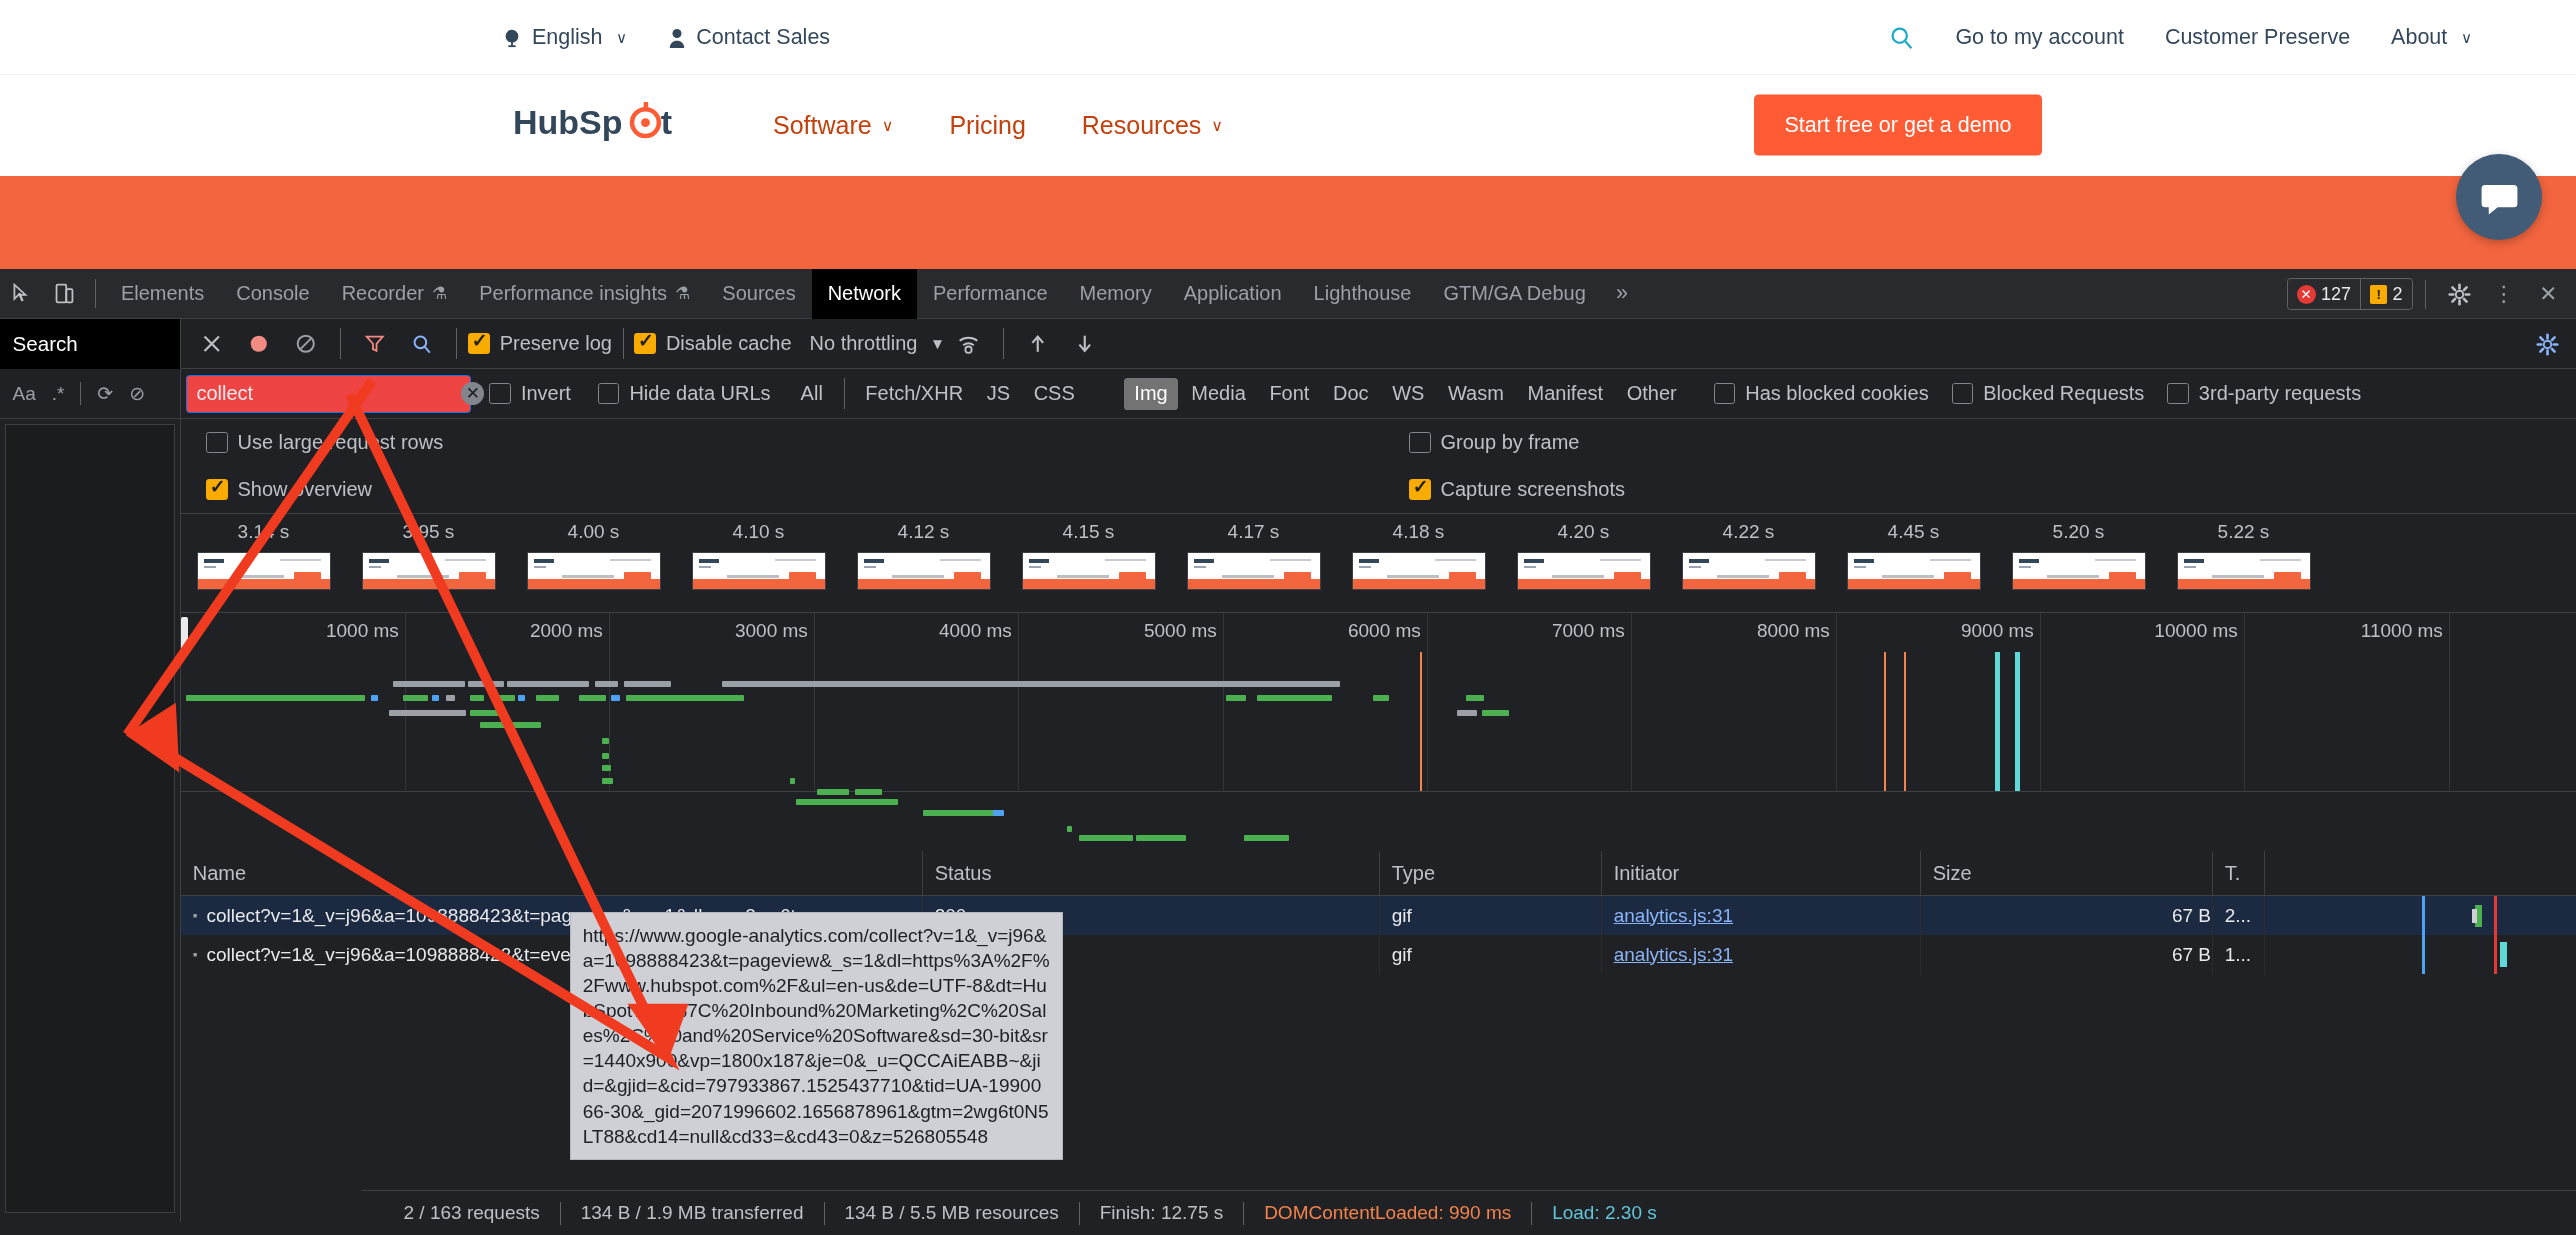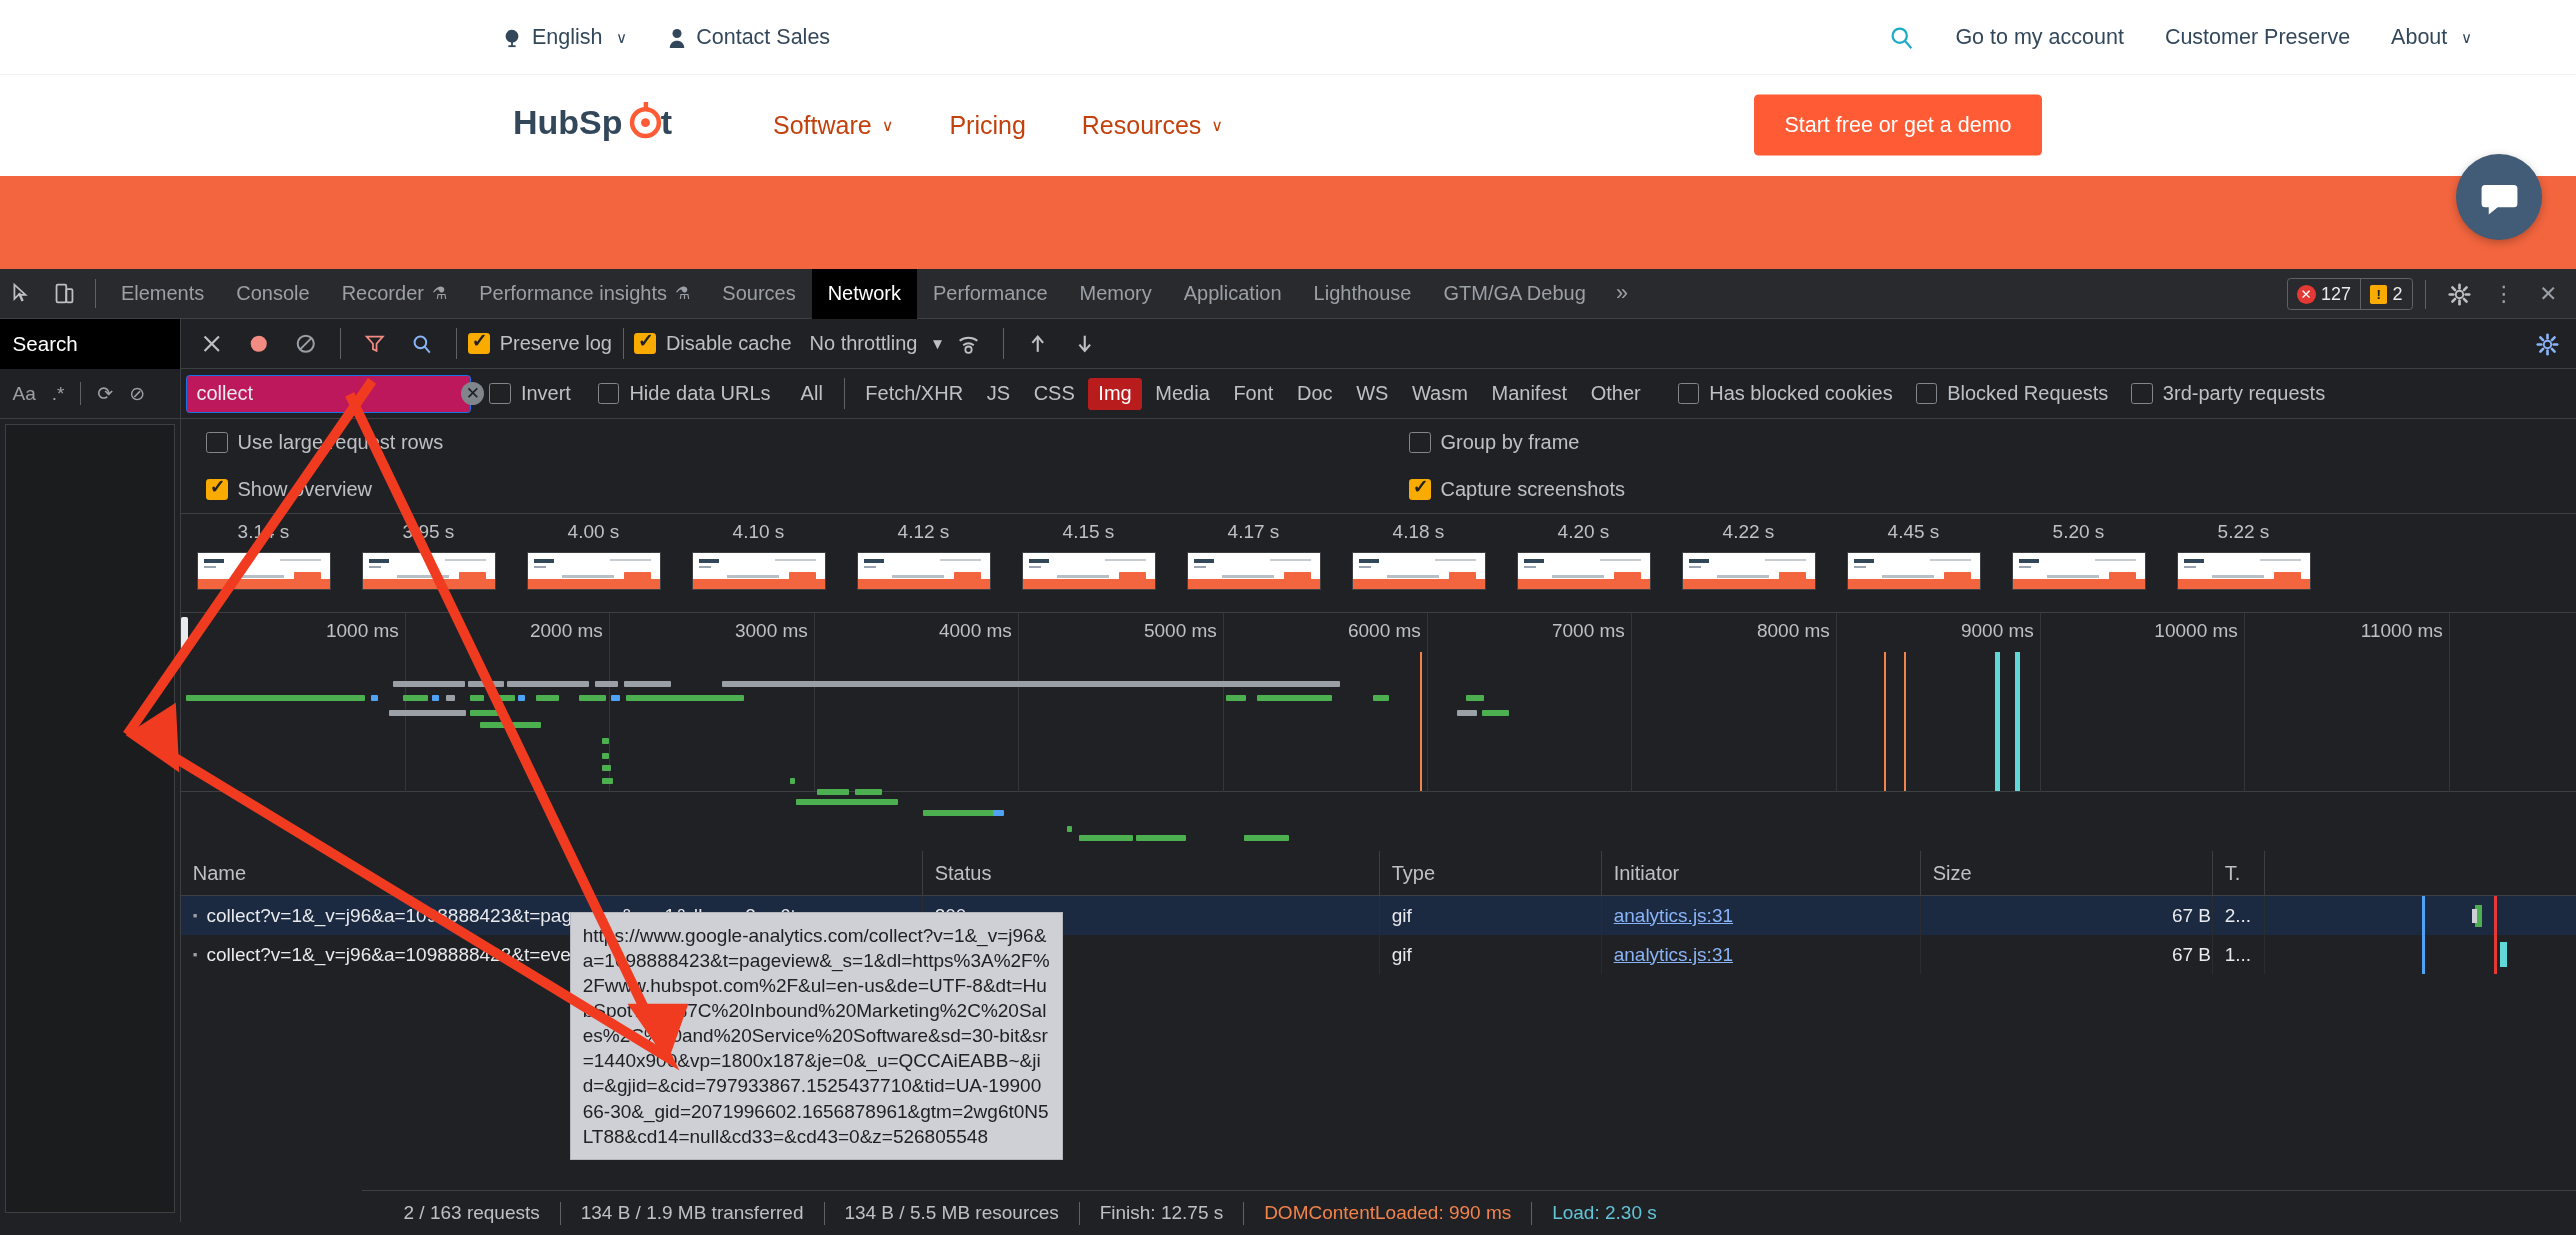--- a/index.html
+++ b/index.html
@@ -108,34 +108,34 @@
   .caret { color: #bdc1c6; font-size: 15.2px; margin-left: 12.5px; cursor: pointer; }
   .nt-right { position: absolute; right: 5.4px; top: 0; height: 50px; display: flex; align-items: center; }
 
   
   .filter-row {
     height: 50px; display: flex; align-items: center; border-bottom: 0.9px solid #3c4043;
     padding-left: 5.4px; gap: 0; position: relative;
   }
   .filter-input-wrap {
     position: relative; width: 285px; height: 38px; margin-right: 18px;
-    border: 1.8px solid #1a73e8; border-radius: 3.6px; background: #be185d;
+    border: 1.8px solid #1a73e8; border-radius: 3.6px; background: #ef4444;
     display: flex; align-items: center; padding: 0 9px;
   }
   .filter-input {
     flex: 1; background: transparent; border: none; outline: none;
     color: #e8eaed; font-size: 20px; font-family: "Liberation Sans", sans-serif;
   }
   .clear-x {
     width: 23px; height: 23px; border-radius: 50%; background: #80868b; color: #202124;
     font-size: 17px; display: flex; align-items: center; justify-content: center; cursor: pointer; flex: none;
   }
   .type-chips { display: flex; align-items: center; gap: 3.6px; }
   .chip { color: #bdc1c6; font-size: 20px; padding: 4.5px 10px; border-radius: 3.6px; cursor: pointer; white-space: nowrap; }
-  .chip.sel { background: #b91c1c; color: #fff; }
+  .chip.sel { background: #737373; color: #fff; margin-left: 36px; }
   .filter-checks { display: flex; align-items: center; gap: 23px; margin-left: 27px; }
 
   
   .opt-rows { border-bottom: 0.9px solid #3c4043; }
   .opt-row { height: 47px; display: flex; align-items: center; position: relative; padding-left: 25px; }
   .opt-right { position: absolute; left: 1228px; top: 0; height: 47px; display: flex; align-items: center; }
 
   
   .filmstrip { height: 99px; border-bottom: 0.9px solid #3c4043; display: flex; align-items: flex-start; padding-top: 7.2px; position: relative; }
   .frame { width: 165px; flex: none; display: flex; flex-direction: column; align-items: center; }

